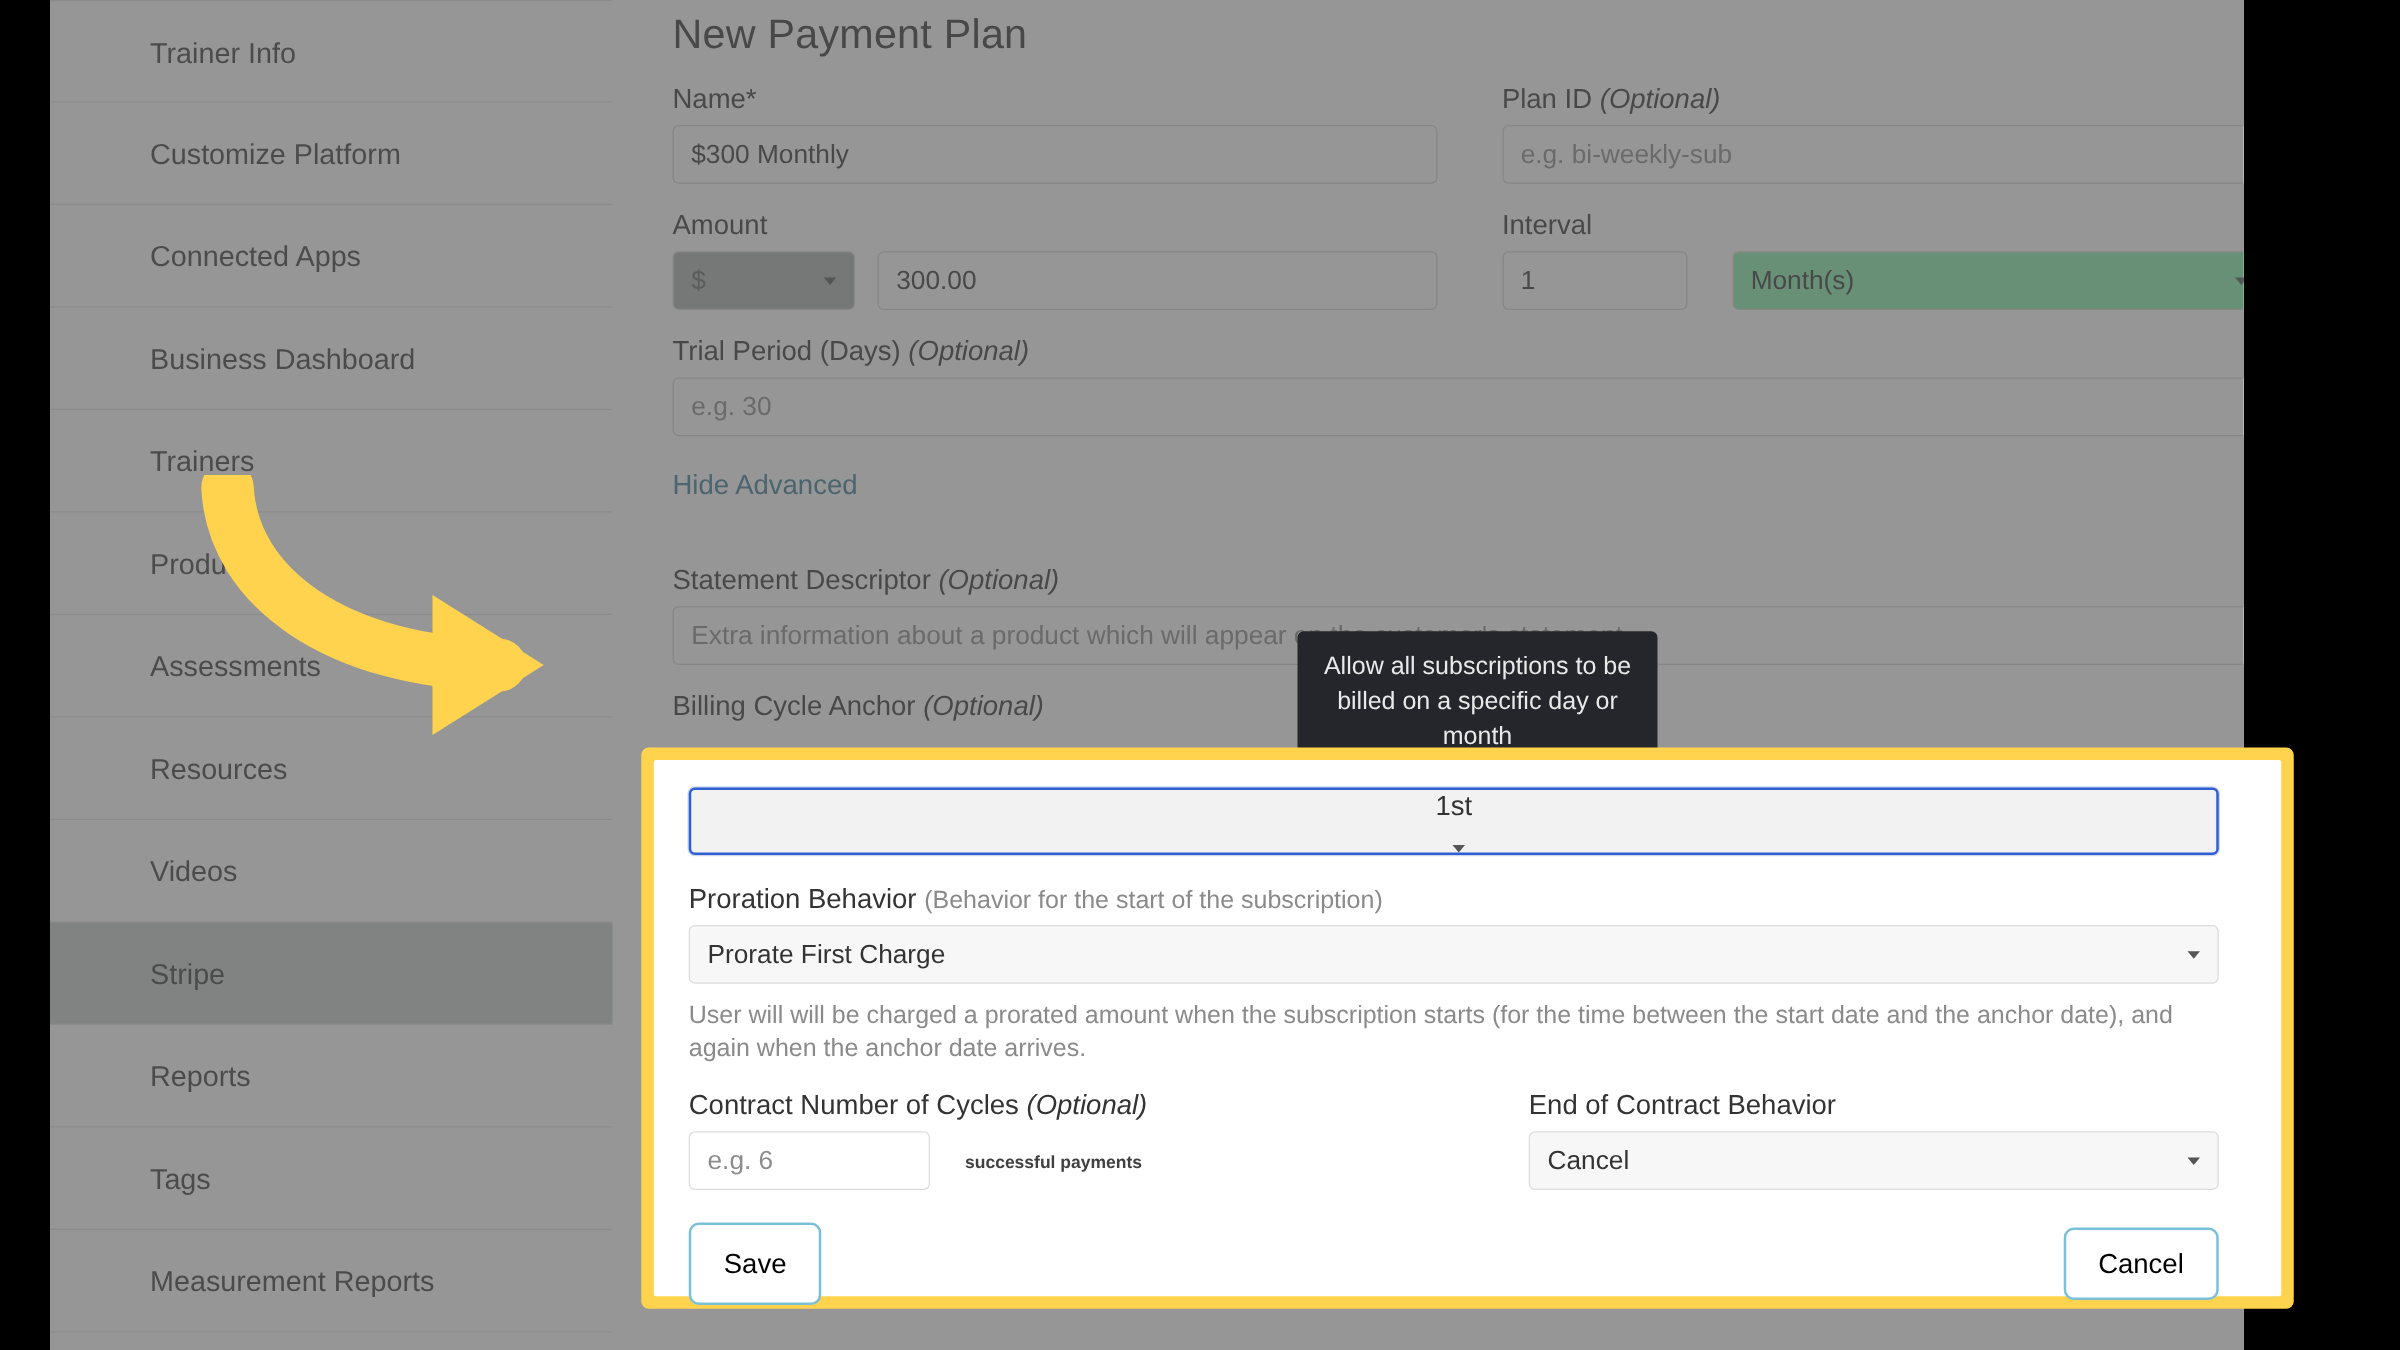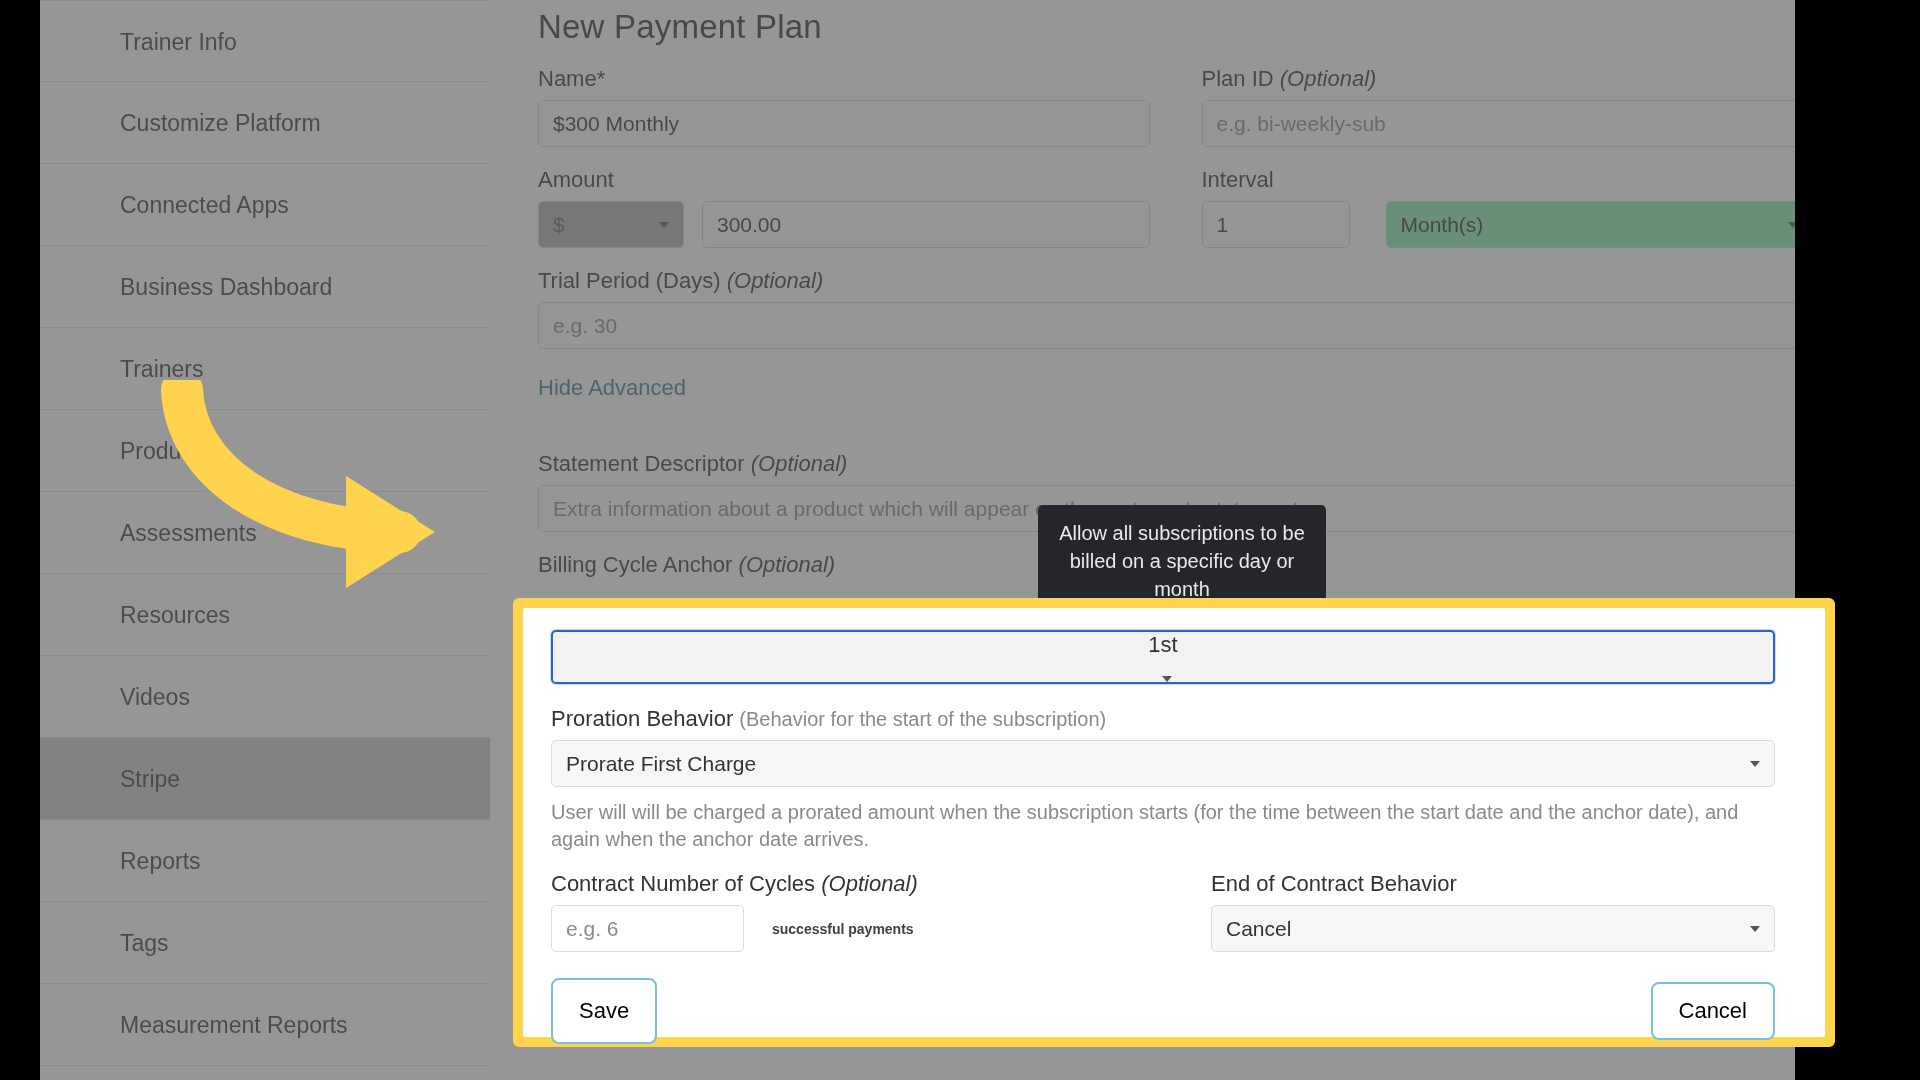--- a/index.html
+++ b/index.html
@@ -196,21 +196,21 @@
   .helper {
     font-size: 20px;
     line-height: 27px;
     color: #8a8a8a;
     margin-top: 12px;
   }
 
   .cycles-row {
     display: flex;
     margin-top: 18px;
-    gap: 0;
+    gap: 12px;
     align-items: center;
   }
   .cycles-left { width: 660px; }
   .cycles-right { flex: 1; }
   .cycles-inline { display: flex; align-items: center; gap: 28px; }
   .small-input {
     width: 193px;
     height: 47px;
     border: 1px solid #dcdcdc;
     border-radius: 5px;

